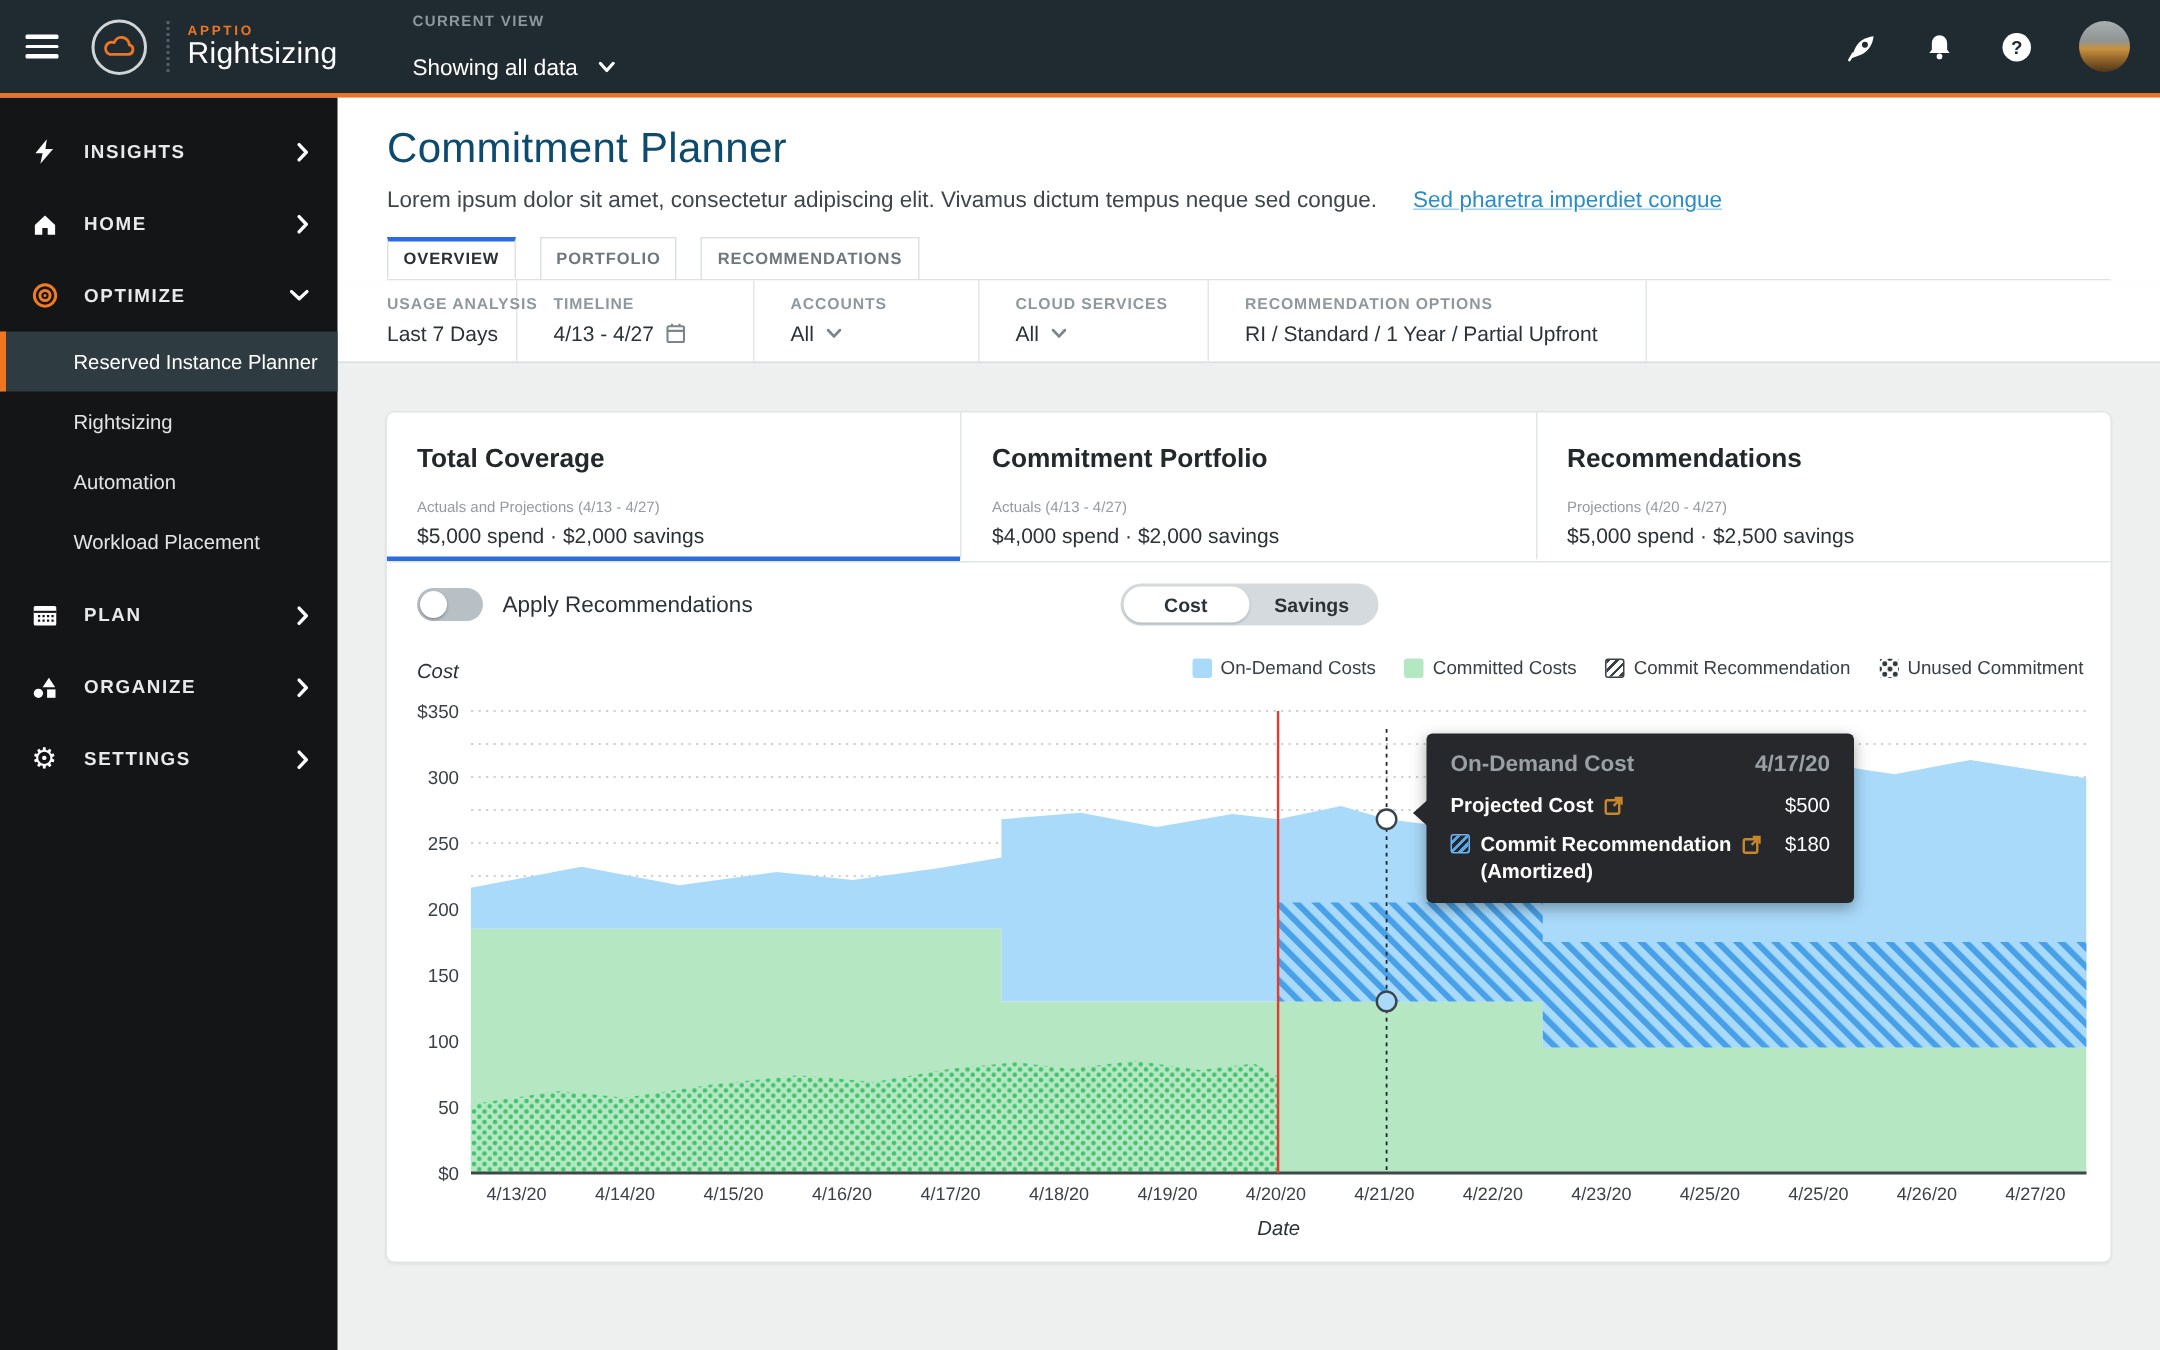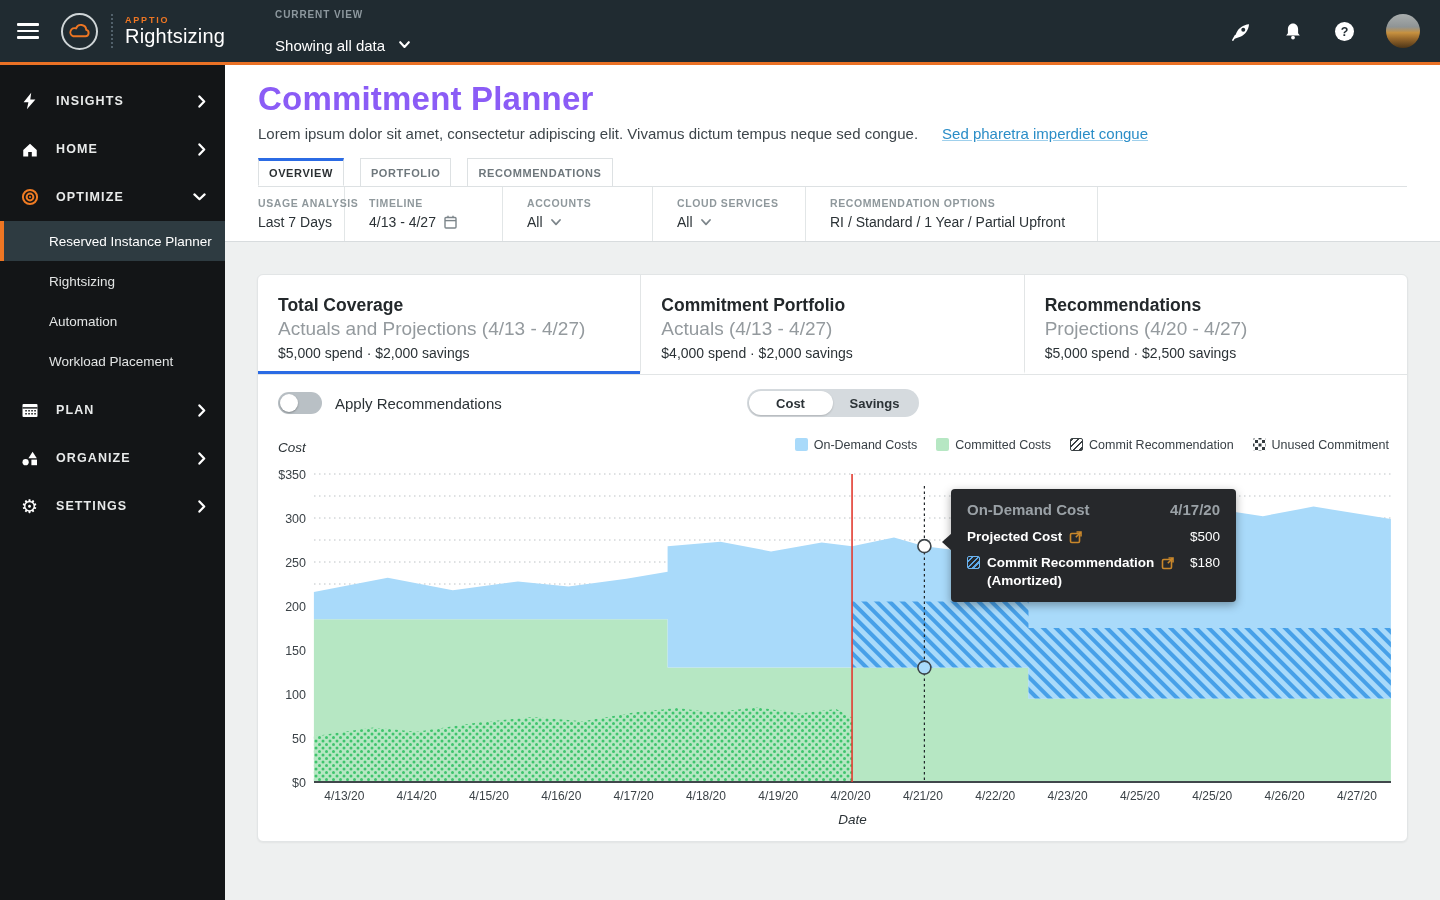--- a/index.html
+++ b/index.html
@@ -30,21 +30,21 @@
   .side-icon{width:21px;display:flex;justify-content:center;align-items:center}
   .side-label{margin-left:16px;font-size:12.5px;font-weight:700;letter-spacing:1.1px;color:#e8eaea}
   .side-chevron{margin-left:auto;display:flex}
   .side-sub{height:40px;display:flex;align-items:center;padding-left:49px;font-size:13.5px;color:#e2e4e4;cursor:pointer}
   .side-sub.active{background:#2e3b41;border-left:4px solid #ee7623;padding-left:45px;color:#fff;font-weight:500}
   .gear-glyph{font-family:"DejaVu Sans",sans-serif;font-size:19px;color:#fff;line-height:19px}
 
   
   .main{position:absolute;left:225px;top:65px;width:1215px;height:835px}
   .page-head{background:#fff;padding:18px 33px 0 33px}
-  .page-title{font-size:33px;line-height:32px;font-weight:700;color:#8b5cf6;letter-spacing:.2px}
+  .page-title{font-size:28px;line-height:32px;font-weight:400;color:#0c4a6e;letter-spacing:.2px}
   .page-desc-row{margin-top:10px;font-size:15px;line-height:18px;color:#3e464b}
   .page-link{color:#2a8dc7;margin-left:24px;text-decoration:underline;text-decoration-color:#9fd0ec;cursor:pointer}
   .tabs{display:flex;margin-top:15px;border-bottom:1px solid #dde1e3}
   .tab{height:28px;display:flex;align-items:center;padding:0 10px;font-size:11px;font-weight:700;letter-spacing:.6px;color:#6e777c;background:#fff;border:1px solid #dde1e3;border-bottom:none;margin-right:16px;cursor:pointer}
   .tab.active{border-top:3px solid #2b6be4;color:#2b3033;margin-bottom:-1px;border-bottom:1px solid #fff}
 
   .filterbar{background:#fff;display:flex;height:55px;border-bottom:1px solid #d8dcde}
   .fseg{padding:10px 18px 0 24px;border-right:1px solid #e2e6e7;cursor:pointer}
   .fseg:first-child{padding-left:33px}
   .fseg:last-child{cursor:default}
@@ -53,36 +53,36 @@
   .fseg-fill{flex:1;border-right:none}
 
   .content{background:#eef0f0;height:659px;padding:32px}
   .panel{background:#fff;border:1px solid #e2e5e6;border-radius:6px;width:1151px;height:568px;box-shadow:0 1px 2px rgba(0,0,0,.05)}
 
   .cards{display:flex;height:100px;border-bottom:1px solid #e2e5e6}
   .card{flex:1;padding:20px 20px 0;border-bottom:3px solid transparent;cursor:pointer}
   .card + .card{border-left:1px solid #e2e5e6}
   .card.active{border-bottom-color:#2b6be4}
   .card-title{font-size:17.5px;font-weight:700;color:#23282b}
-  .card-sub{margin-top:2px;font-size:19px;color:#949a9e}
+  .card-sub{margin-top:17px;font-size:10px;color:#949a9e}
   .card-val{margin-top:5px;font-size:14px;color:#2b3236}
 
   .controls{position:relative;height:56px;display:flex;align-items:center;padding:0 20px}
   .toggle{width:44px;height:22px;border-radius:11px;background:#b9c0c5;position:relative;cursor:pointer;flex:none}
   .toggle-knob{position:absolute;left:2px;top:2px;width:18px;height:18px;border-radius:50%;background:#fff;box-shadow:0 1px 2px rgba(0,0,0,.3)}
   .toggle-label{margin-left:13px;font-size:15px;color:#2b3236}
   .view-switch{position:absolute;left:50%;transform:translateX(-50%);width:172px;height:28px;background:#d5dade;border-radius:14px;display:flex;padding:2px}
   .vs-seg{flex:1;display:flex;align-items:center;justify-content:center;font-size:13px;font-weight:700;color:#2b3236;border-radius:12px;cursor:pointer}
   .vs-seg.selected{background:#fff;box-shadow:0 1px 2px rgba(0,0,0,.18)}
 
   
   .chart-area{position:relative;height:411px}
   .chart-cost-label{position:absolute;left:20px;top:9px;font-size:13.5px;font-style:italic;color:#2b3236}
   .legend{position:absolute;top:7px;right:18px;display:flex;gap:19px;align-items:center;list-style:none}
-  .legend-item{display:flex;align-items:flex-start;gap:6px;font-size:12.5px;color:#394046;cursor:pointer}
+  .legend-item{display:flex;align-items:center;gap:6px;font-size:12.5px;color:#394046;cursor:pointer}
   .sw{width:13px;height:13px;border-radius:2px;flex:none}
   .sw-blue{background:#a9dafa}
   .sw-green{background:#b6e7c3}
   .sw-hatch{background:repeating-linear-gradient(135deg,#3a4144 0 1.8px,#fff 1.8px 4.4px);border:1px solid #3a4144}
   .sw-dots{background-image:radial-gradient(circle,#343b3f 1.5px,transparent 1.9px),radial-gradient(circle,#343b3f 1.5px,transparent 1.9px);background-size:7px 7px;background-position:0 0,3.5px 3.5px}
   #chart{position:absolute;left:0;top:0;display:block}
 
   
   .tooltip{position:absolute;left:693px;top:58px;width:285px;background:#26282b;border-radius:4px;padding:12px 16px 14px;z-index:5;box-shadow:0 3px 10px rgba(0,0,0,.35)}
   .tt-arrow{position:absolute;left:-9px;top:44px;width:0;height:0;border:9px solid transparent;border-left:none;border-right:10px solid #26282b}

